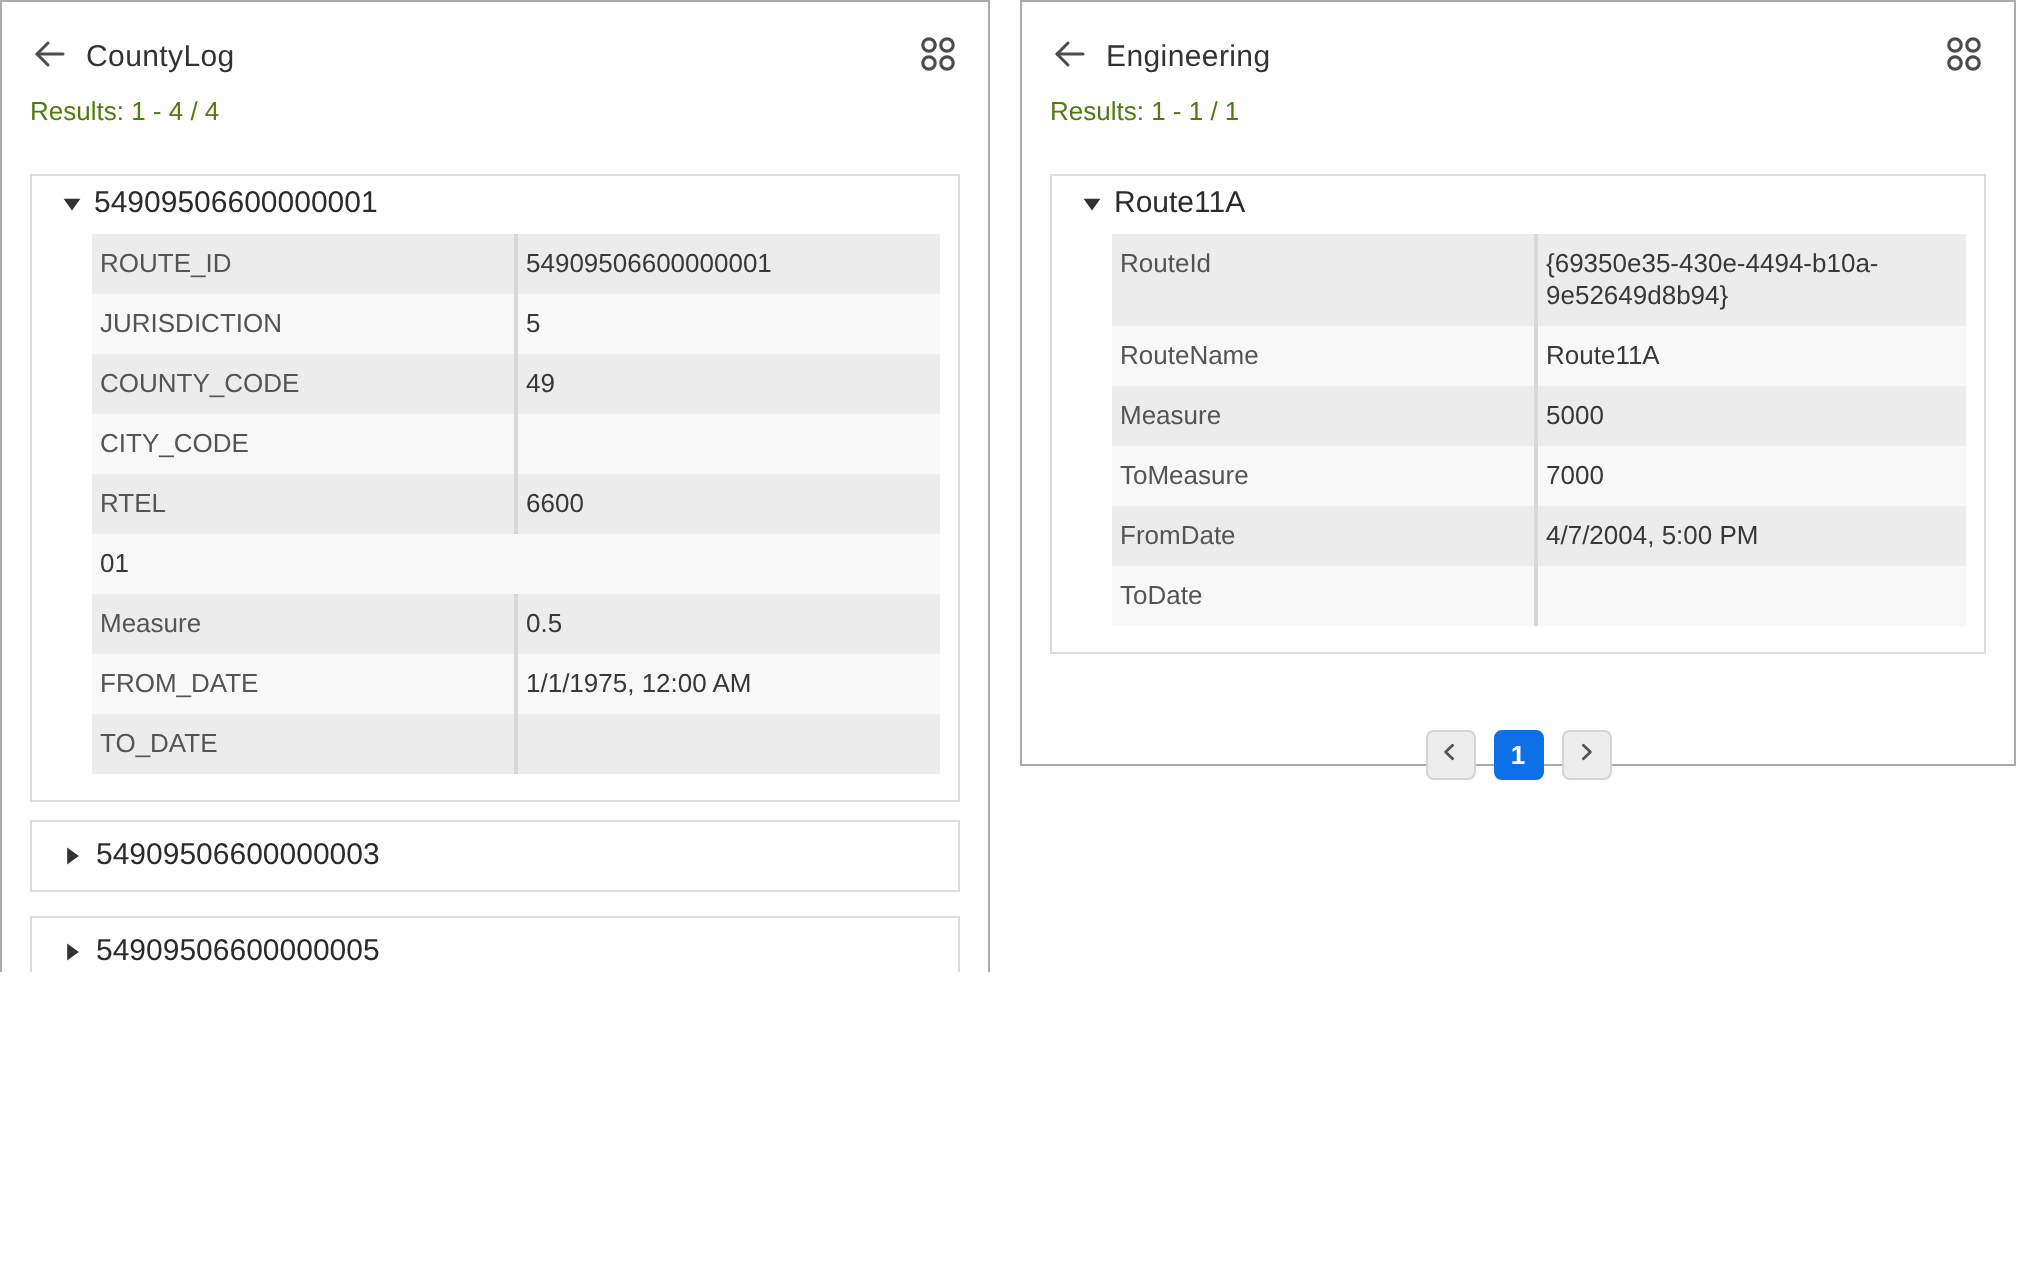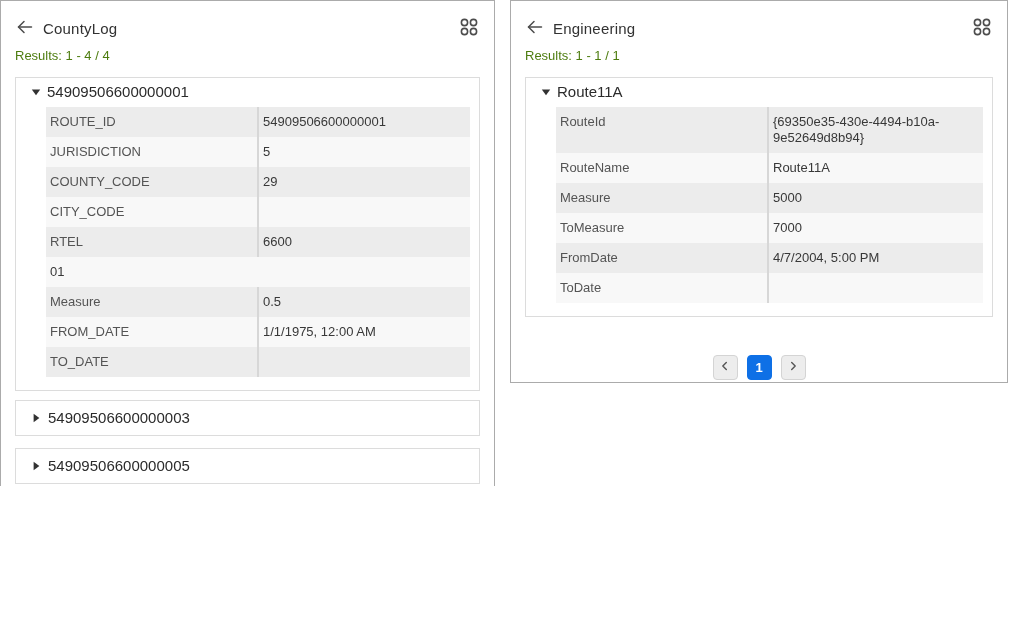--- a/index.html
+++ b/index.html
@@ -50,21 +50,21 @@
     font-size: 13px;
     color: #4d7c0f;
     padding: 7px 14px 0 14px;
   }
 
   .card {
     margin: 0 14px;
     border: 1px solid #dcdcdc;
     background: #ffffff;
   }
-  .card-expanded { margin-top: 14px; }
+  .card-expanded { margin-top: 24px; }
   .card-collapsed {
     margin-top: 12px;
     padding: 8px 15px;
     cursor: pointer;
   }
   .first-gap { margin-top: 9px; }
 
   .card-header {
     display: flex;
     align-items: center;
@@ -176,21 +176,21 @@
         <div class="attr-row">
           <div class="attr-cell attr-label">ROUTE_ID</div>
           <div class="attr-cell attr-value">54909506600000001</div>
         </div>
         <div class="attr-row">
           <div class="attr-cell attr-label">JURISDICTION</div>
           <div class="attr-cell attr-value">5</div>
         </div>
         <div class="attr-row">
           <div class="attr-cell attr-label">COUNTY_CODE</div>
-          <div class="attr-cell attr-value">29</div>
+          <div class="attr-cell attr-value">49</div>
         </div>
         <div class="attr-row">
           <div class="attr-cell attr-label">CITY_CODE</div>
         </div>
         <div class="attr-row">
           <div class="attr-cell attr-label">RTEL</div>
           <div class="attr-cell attr-value">6600</div>
         </div>
         <div class="attr-row">
           <div class="attr-cell attr-value">01</div>

